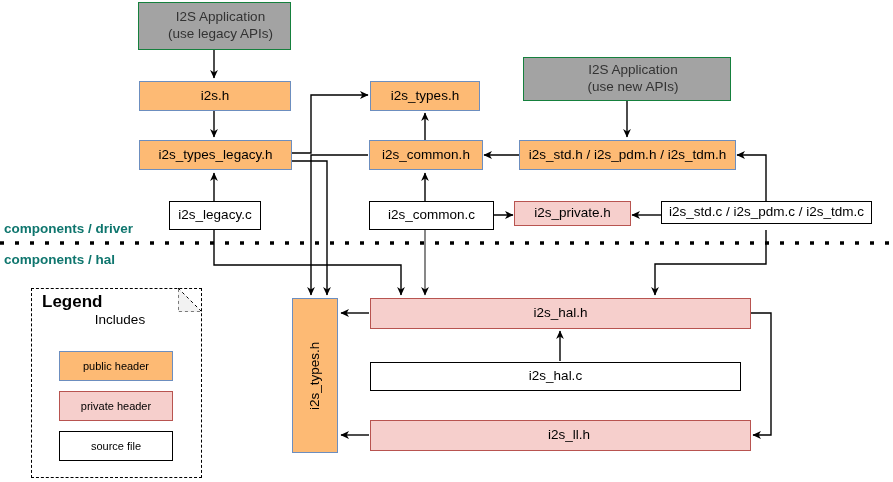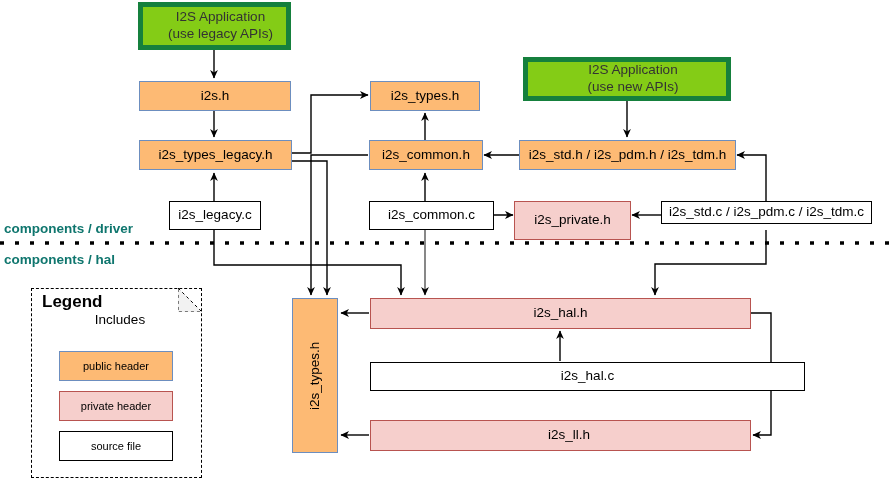--- a/index.html
+++ b/index.html
@@ -6,21 +6,21 @@
   body{width:893px;height:482px;position:relative;overflow:hidden;
        font-family:"Liberation Sans","DejaVu Sans",sans-serif;}
   #canvas{position:absolute;left:0;top:0;width:893px;height:482px;}
   svg.lines{position:absolute;left:0;top:0;width:893px;height:482px;pointer-events:none;}
   .node{position:absolute;box-sizing:border-box;display:flex;align-items:center;
         justify-content:center;text-align:center;font-size:13.5px;color:#000000;
         line-height:1.25;border:1px solid #000;z-index:3;}
   .blue{background:#fdba74;border:1px solid #6c8ebf;}
   .red{background:#f6cfcc;border:1px solid #b85450;}
   .white{background:#ffffff;border:1px solid #000000;}
-  .grey{background:#84cc16;border:5px solid #15803d;color:#333333;padding-left:12px;}
+  .grey{background:#a3a3a3;border:1px solid #15803d;color:#333333;padding-left:12px;}
   .vert{writing-mode:vertical-rl;transform:rotate(180deg);}
   .divlabel{position:absolute;color:#0f766e;font-weight:bold;font-size:13.5px;z-index:4;}
   .legendbox{position:absolute;left:31px;top:288px;width:171px;height:190px;
              border:1px dashed #000;background:#ffffff;z-index:2;box-sizing:border-box;}
   .legend-title{position:absolute;left:42px;top:292px;font-weight:bold;font-size:17px;z-index:5;}
   .legend-inc{position:absolute;left:60px;top:312px;width:120px;text-align:center;font-size:13.5px;z-index:5;}
   .legend-item{position:absolute;left:59px;width:114px;height:30px;box-sizing:border-box;
                display:flex;align-items:center;justify-content:center;font-size:11px;z-index:5;}
   .foldcorner{position:absolute;left:178px;top:288px;width:24px;height:24px;z-index:6;}
 </style>
@@ -100,37 +100,37 @@
   <div class="node blue" style="left:139px;top:140px;width:153px;height:30px;">i2s_types_legacy.h</div>
 
   <div class="node blue" style="left:369px;top:140px;width:114px;height:30px;">i2s_common.h</div>
 
   <div class="node blue" style="left:519px;top:140px;width:217px;height:30px;">i2s_std.h / i2s_pdm.h / i2s_tdm.h</div>
 
   <div class="node white" style="left:169px;top:201px;width:92px;height:29px;">i2s_legacy.c</div>
 
   <div class="node white" style="left:369px;top:201px;width:125px;height:29px;text-align:center;">i2s_common.c</div>
 
-  <div class="node red" style="left:514px;top:201px;width:117px;height:39px;">i2s_private.h</div>
+  <div class="node red" style="left:514px;top:201px;width:117px;height:25px;">i2s_private.h</div>
 
   <div class="node white" style="left:661px;top:201px;width:211px;height:23px;">i2s_std.c / i2s_pdm.c / i2s_tdm.c</div>
 
   <div class="divlabel" style="left:4px;top:221px;">components / driver</div>
 
   <svg class="lines" viewBox="0 0 893 482" xmlns="http://www.w3.org/2000/svg">
     <line x1="0" y1="243" x2="893" y2="243" stroke="#000" stroke-width="3.4" stroke-dasharray="4 11" stroke-linecap="butt"></line>
   </svg>
 
   <div class="divlabel" style="left:4px;top:252px;">components / hal</div>
 
   <div class="node blue vert" style="left:292px;top:298px;width:46px;height:155px;">i2s_types.h</div>
 
   <div class="node red" style="left:370px;top:298px;width:381px;height:31px;">i2s_hal.h</div>
 
-  <div class="node white" style="left:370px;top:362px;width:435px;height:29px;">i2s_hal.c</div>
+  <div class="node white" style="left:370px;top:362px;width:371px;height:29px;">i2s_hal.c</div>
 
   <div class="node red" style="left:370px;top:420px;width:381px;height:31px;padding-left:17px;">i2s_ll.h</div>
 
   <div class="legendbox"></div>
   <svg class="foldcorner" viewBox="0 0 24 24" xmlns="http://www.w3.org/2000/svg">
     <path d="M0,0 L24,24 L0,24 Z" fill="#f2f2f2" stroke="#000" stroke-width="1" stroke-dasharray="3 3"></path>
   </svg>
 
   <div class="legend-title">Legend</div>
 

